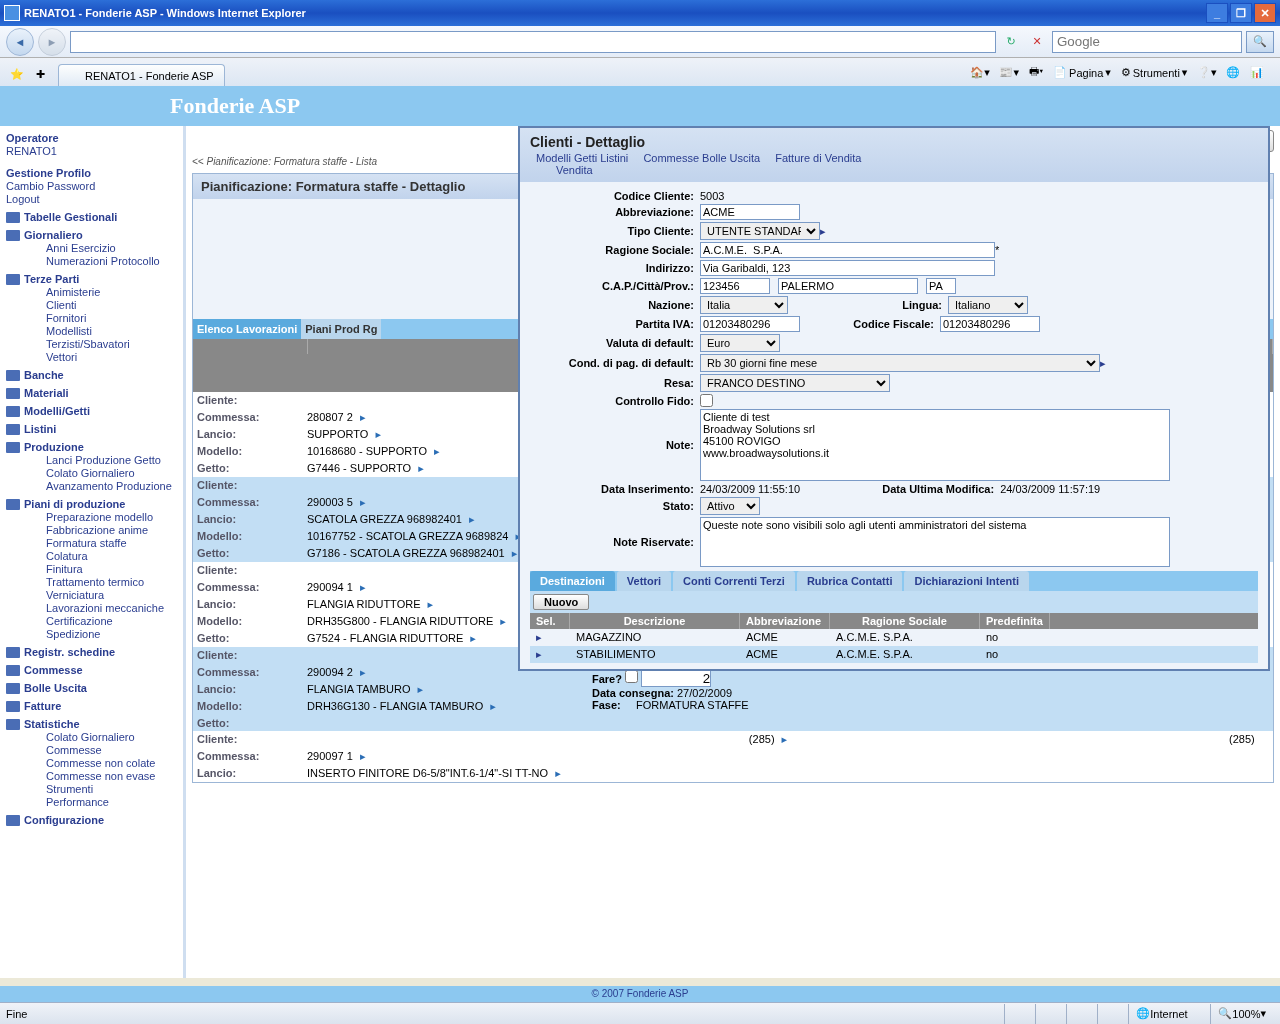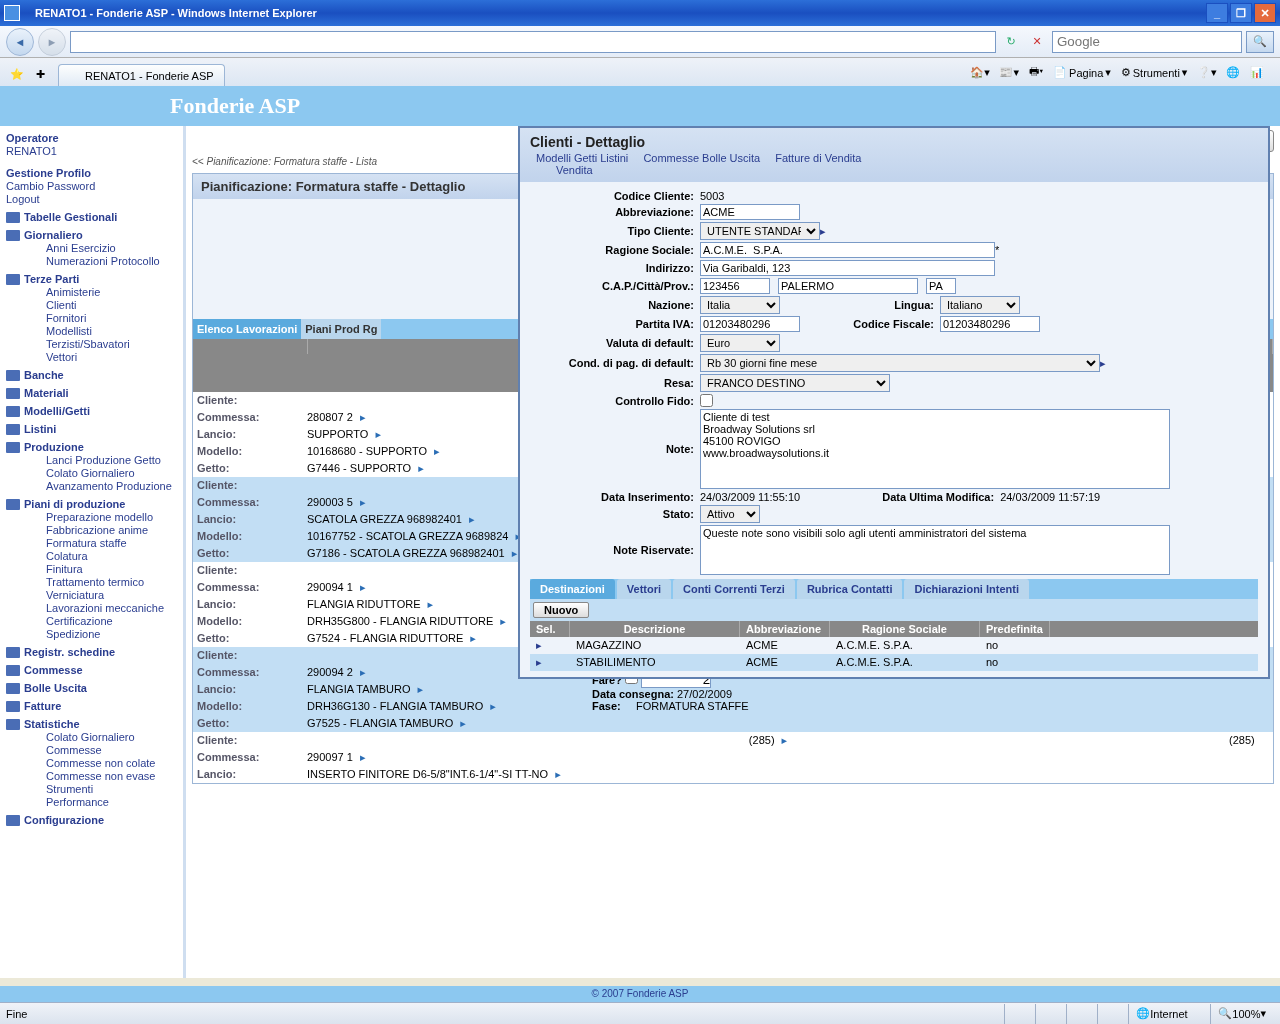--- a/index.html
+++ b/index.html
@@ -1,19 +1,19 @@
 <!DOCTYPE html>
 <html><head>
 <meta charset="utf-8">
 <style>
 * { box-sizing: border-box; margin: 0; padding: 0; font-family: Tahoma, Verdana, sans-serif; }
 body { font-size: 11px; overflow: hidden; background: #ece9d8; }
 
 
-.titlebar { height: 26px; background: linear-gradient(#2c6fd8,#1a4fc0,#2c6fd8); display:flex; align-items:center; color:#fff; font-weight:bold; padding:0 4px;gap:11px;}
+.titlebar { height: 26px; background: linear-gradient(#2c6fd8,#1a4fc0,#2c6fd8); display:flex; align-items:center; color:#fff; font-weight:bold; padding:0 4px;}
 .titlebar .ie-icon{width:16px;height:16px;margin-right:4px;background:#4a90e2;border:1px solid #fff;display:inline-block;}
 .titlebar .btns{margin-left:auto;display:flex;gap:2px;}
 .titlebar .btns div{width:22px;height:20px;background:#3d7de0;border:1px solid #1a4fc0;display:flex;align-items:center;justify-content:center;font-size:11px;}
 .titlebar .btns .close{background:#e56a3d;}
 
 .toolbar-nav{height:32px;background:linear-gradient(#f5f8fd,#e4ecf7);border-bottom:1px solid #b0b0b0;display:flex;align-items:center;padding:2px 6px;gap:4px;}
 .nav-btn{width:28px;height:28px;border:1px solid #a0b8d8;border-radius:14px;background:linear-gradient(#eaf2fb,#c4d8ef);display:flex;align-items:center;justify-content:center;color:#3a6aa8;}
 .nav-btn.fwd{filter:grayscale(0.5);opacity:0.6;}
 .addrbar{flex:1;display:flex;align-items:center;border:1px solid #7a9ac6;background:#fff;height:22px;padding:0 4px;}
 .tb-small{width:22px;height:22px;border:1px solid transparent;display:flex;align-items:center;justify-content:center;}
@@ -66,21 +66,21 @@
 
 .right-panel{position:absolute;left:518px;top:126px;right:10px;border:2px solid #6080b0;background:#eef3fa;z-index:10;overflow:hidden;}
 .rp-hd{background:linear-gradient(#d5e2f3,#c1d3ec);padding:6px 10px;}
 .rp-hd h2{font-size:14px;color:#222;}
 .rp-links{margin-top:2px;}
 .rp-links a{color:#2a3d8f;margin:0 6px;text-decoration:none;}
 .rp-form{padding:6px 10px;font-size:11px;}
 .rp-row{display:flex;align-items:center;margin:2px 0;}
 .rp-row .l{width:170px;text-align:right;font-weight:bold;padding-right:6px;}
 .rp-row input[type=text],.rp-row select,.rp-row textarea{border:1px solid #7a9ac6;font-size:11px;padding:1px 2px;}
-.rp-row textarea{width:470px;height:80px;resize:none;}
+.rp-row textarea{width:470px;height:72px;resize:none;}
 
 .dest-tabs{display:flex;background:#8cc8f0;margin-top:4px;}
 .dest-tabs .dt{padding:4px 10px;font-weight:bold;cursor:pointer;background:#b9d6ed;margin-right:2px;border-radius:3px 3px 0 0;color:#2a3d8f;}
 .dest-tabs .dt.active{background:#5aaade;color:#fff;}
 
 .dest-grid-hd{display:flex;background:#888;color:#fff;font-weight:bold;}
 .dest-grid-hd div{padding:2px 6px;border-right:1px solid #aaa;font-size:11px;}
 .dest-row{display:flex;padding:2px 6px;font-size:11px;}
 .dest-row.alt{background:#c2def4;}
 
@@ -396,21 +396,20 @@
     <div class="datarow">
               <div class="k">Lancio:</div>
               <div class="v">FLANGIA TAMBURO <span class="arrow">▸</span></div>
             </div>
     <div class="datarow">
               <div class="k">Modello:</div>
               <div class="v">DRH36G130 - FLANGIA TAMBURO <span class="arrow">▸</span></div>
             </div>
     <div class="datarow">
               <div class="k">Getto:</div>
-              <div class="v">G7525 - FLANGIA TAMBURO <span class="arrow">▸</span></div>
             </div>
           </div>
           <div>
     <div class="datarow">
               <div class="k">Cliente:</div>
               <div class="v" style="text-align:center;">(285) <span class="arrow">▸</span></div>
               <div style="width:40px;">(285)</div>
             </div>
     <div class="datarow">
               <div class="k">Commessa:</div>
@@ -476,21 +475,21 @@
         <input type="text" style="width: 295px;" value="Via Garibaldi, 123">
       </div>
     <div class="rp-row">
         <div class="l">C.A.P./Città/Prov.:</div>
       <input type="text" style="width: 70px;" value="123456">
       <input type="text" style="width: 140px; margin-left: 8px;" value="PALERMO">
       <input type="text" style="width: 30px; margin-left: 8px;" value="PA">
     </div>
     <div class="rp-row">
         <div class="l">Nazione:</div>
-      <select style="width:80px;"><option>Italia</option></select>
+      <select style="width:88px;"><option>Italia</option></select>
       <div class="l" style="width:160px;">Lingua:</div>
       <select style="width:80px;"><option>Italiano</option></select>
     </div>
     <div class="rp-row">
         <div class="l">Partita IVA:</div>
       <input type="text" style="width: 100px;" value="01203480296">
       <div class="l" style="width:140px;">Codice Fiscale:</div>
       <input type="text" style="width: 100px;" value="01203480296">
     </div>
     <div class="rp-row">

